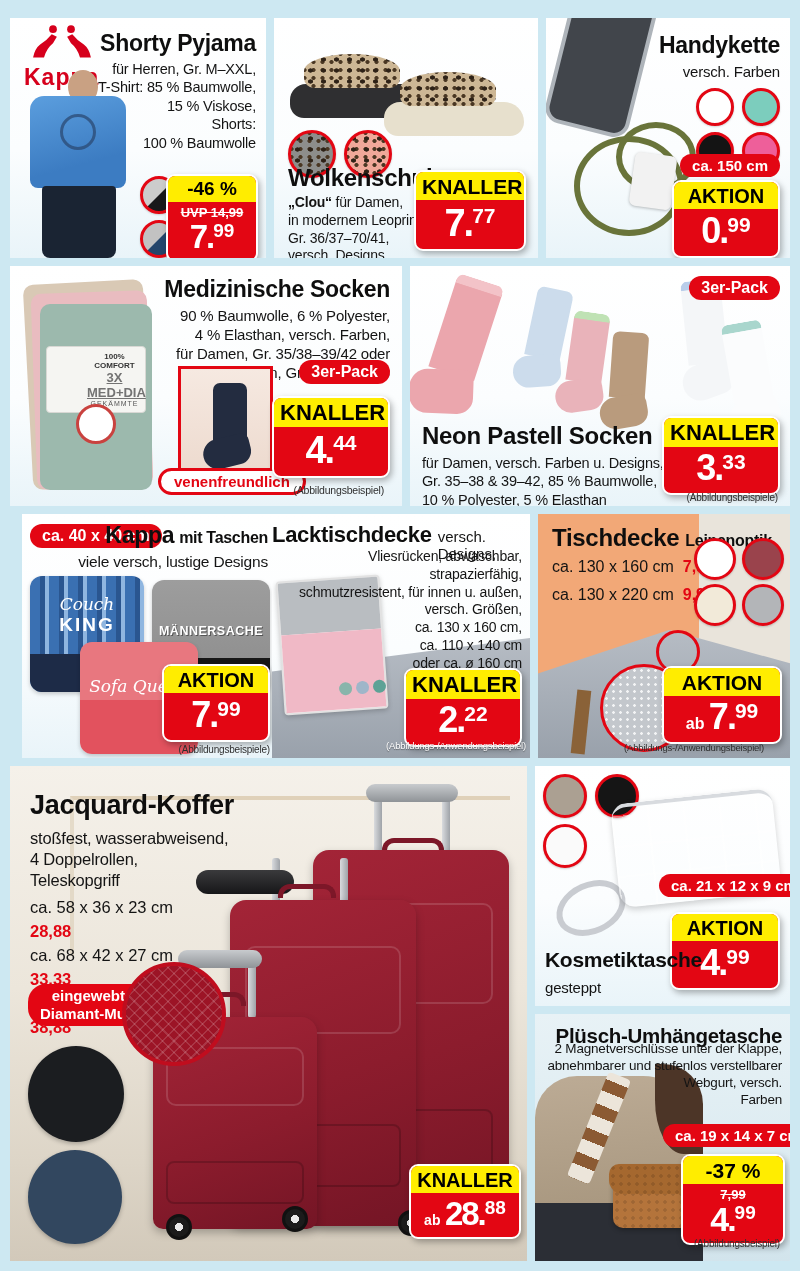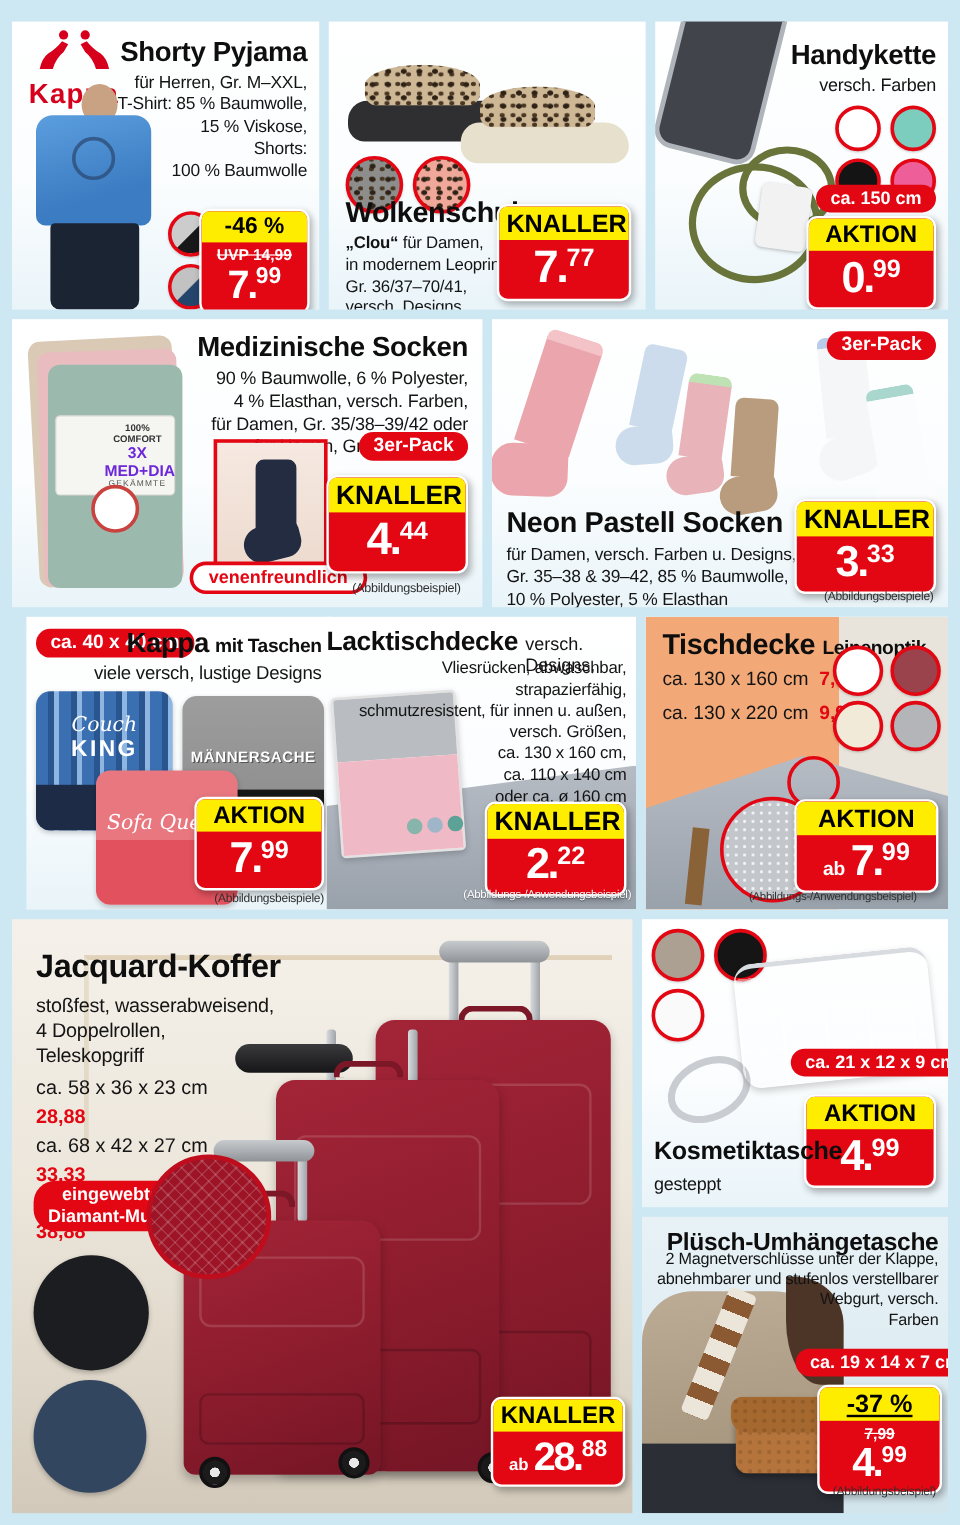--- a/index.html
+++ b/index.html
@@ -178,21 +178,21 @@
     </div>
   </div>
 
   <div class="tile" style="left:10px; top:266px; width:392px; height:240px;">
     <div>
       <div class="pack-layer" style="left:18px; top:16px; width:120px; height:205px; background:#d9c9b5; transform:rotate(-3deg);"></div>
       <div class="pack-layer" style="left:24px; top:26px; width:116px; height:196px; background:#e9bcc0; transform:rotate(-2deg);"></div>
       <div class="pack-layer" style="left:30px; top:38px; width:112px; height:186px; background:#9cb9ad;"></div>
       <div class="pack-label" style="left:36px; top:80px; width:100px;padding-left:40px;">
         <div style="font-size:8px; font-weight:bold; color:#333;">100% COMFORT</div>
-        <div style="font-size:13px; font-weight:bold; color:#6d28d9;">3X MED+DIA</div>
+        <div style="font-size:13px; font-weight:bold; color:#737373;text-decoration:underline;">3X MED+DIA</div>
         <div style="font-size:7px; letter-spacing:1px; color:#555;">GEKÄMMTE</div>
       </div>
       <div style="position:absolute; left:66px; top:138px; width:40px; height:40px; border-radius:50%; background:#fff; border:3px solid #c9423f;"></div>
     </div>
     <div class="title t-right" style="position:absolute; right:12px; top:10px; font-size:23px;">Medizinische Socken</div>
     <div class="desc t-right" style="position:absolute; right:12px; top:40px; font-size:15px;">90 % Baumwolle, 6 % Polyester,
 4 % Elasthan, versch. Farben,
 für Damen, Gr. 35/38–39/42 oder
 für Herren, Gr. 39/42–43/46</div>
     <div class="photo-box" style="left:168px; top:100px; width:95px; height:118px;">
@@ -417,21 +417,21 @@
     <div class="strap-band" style="left:52px; top:58px; height:112px;"></div>
     <div class="plush-bag" style="left:78px; top:152px; width:84px; height:62px;"></div>
     <div class="plush-flap" style="left:74px; top:150px; width:92px; height:30px;"></div>
     <div class="title t-right" style="position:absolute; right:8px; top:10px; font-size:20.5px;">Plüsch-Umhängetasche</div>
     <div class="desc t-right" style="position:absolute; right:8px; top:26px; font-size:13.5px;">2 Magnetverschlüsse unter der Klappe,
 abnehmbarer und stufenlos verstellbarer
 Webgurt, versch.
 Farben</div>
     <div class="pill" style="left:128px; top:110px; font-size:15px;">ca. 19 x 14 x 7 cm</div>
     <div class="badge" style="right:5px; top:140px; width:104px;">
-      <div class="badge-head" style="font-size:21px;text-decoration:underline;">-37 %</div>
+      <div class="badge-head" style="font-size:21px;">-37 %</div>
       <div class="badge-body">
         <span class="p-old">7,99</span>
         <span class="p-int" style="font-size:34px;">4.</span><span class="p-dec" style="font-size:19px;">99</span>
       </div>
     </div>
     <div class="fine" style="right:10px; top:224px; font-size:10px;">(Abbildungsbeispiel)</div>
   </div>
 
 </div>
 

